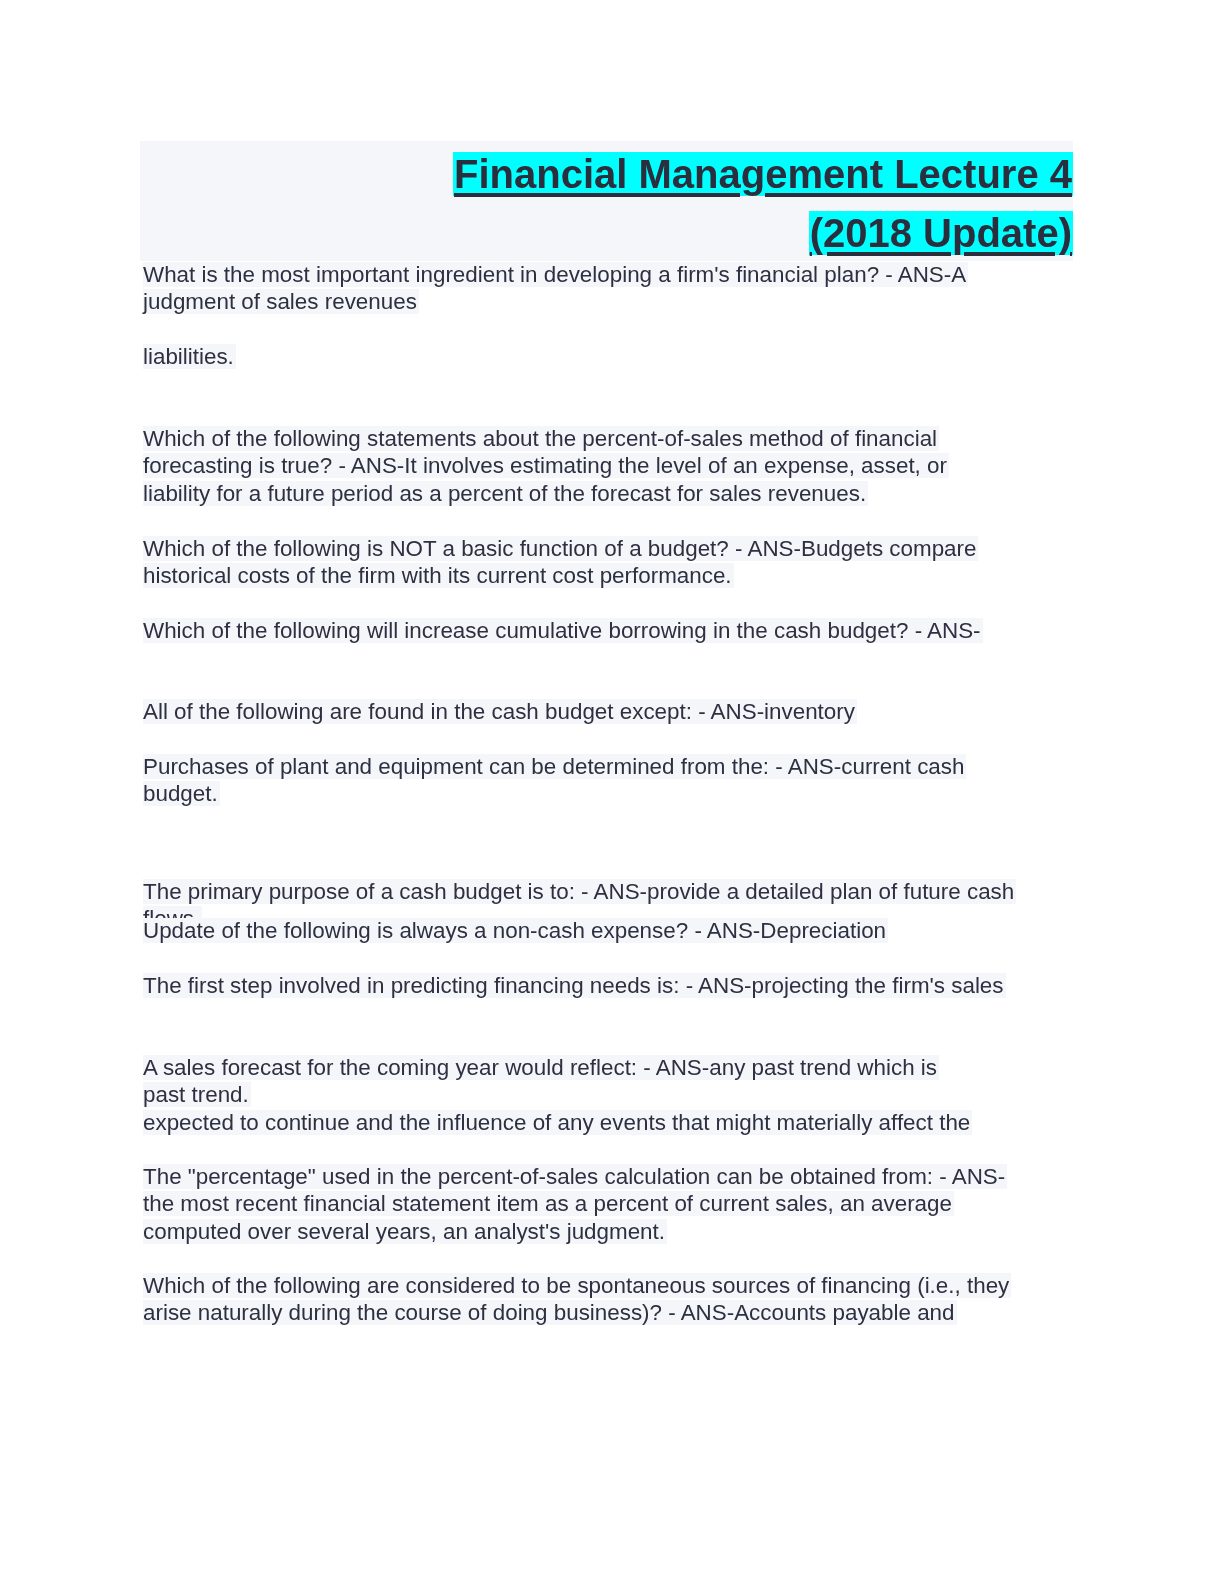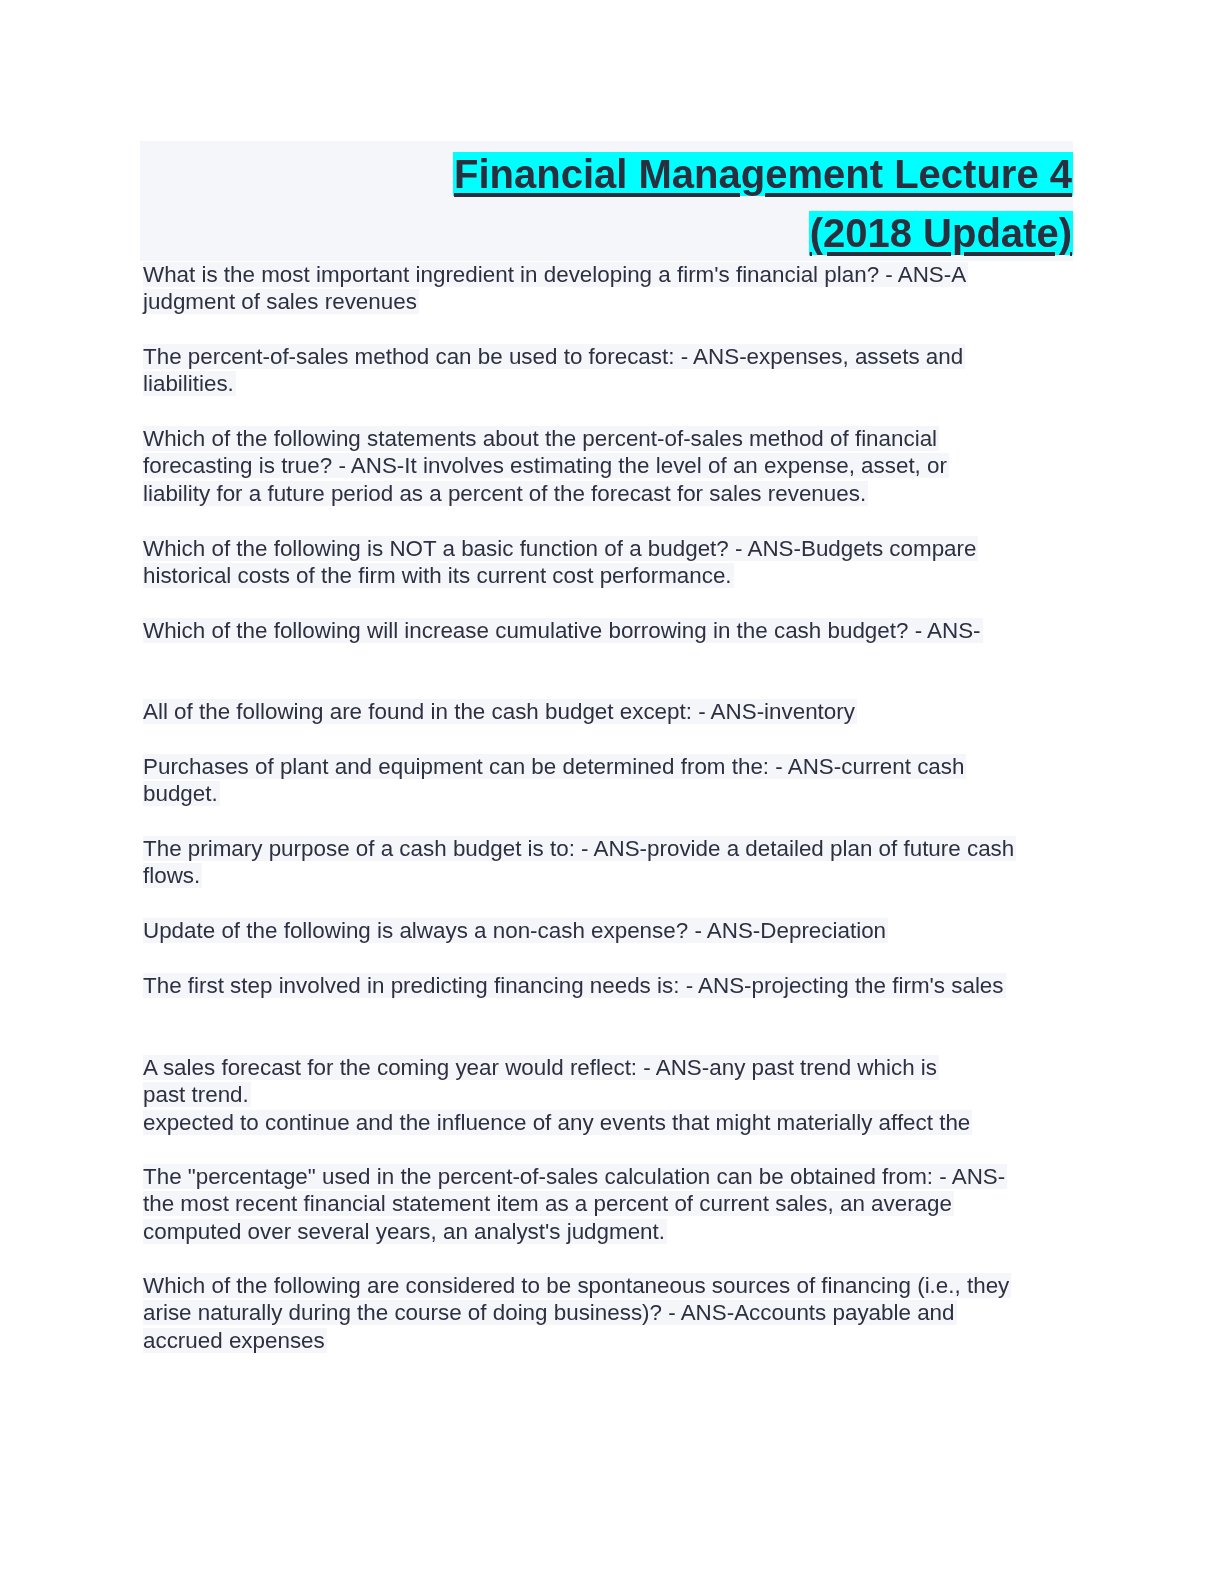--- a/index.html
+++ b/index.html
@@ -20,21 +20,20 @@
   <div class="title-line t1"><span>Financial Management Lecture 4</span></div>
   <div class="title-line t2"><span>(2018 Update)</span></div>
 </div>
 
 <div class="qa" style="top:261px">
   <span class="line"><span>What is the most important ingredient in developing a firm's financial plan? - ANS-A</span></span>
   <span class="line"><span>judgment of sales revenues</span></span>
 </div>
 
 <div class="qa" style="top:343px">
-  <span class="line"><span>The percent-of-sales method can be used to forecast: - ANS-expenses, assets and</span></span>
   <span class="line"><span>liabilities.</span></span>
 </div>
 
 <div class="qa" style="top:425px">
   <span class="line"><span>Which of the following statements about the percent-of-sales method of financial</span></span>
   <span class="line"><span>forecasting is true? - ANS-It involves estimating the level of an expense, asset, or</span></span>
   <span class="line"><span>liability for a future period as a percent of the forecast for sales revenues.</span></span>
 </div>
 
 <div class="qa" style="top:535px">
@@ -48,21 +47,21 @@
 
 <div class="qa" style="top:698px">
   <span class="line"><span>All of the following are found in the cash budget except: - ANS-inventory</span></span>
 </div>
 
 <div class="qa" style="top:753px">
   <span class="line"><span>Purchases of plant and equipment can be determined from the: - ANS-current cash</span></span>
   <span class="line"><span>budget.</span></span>
 </div>
 
-<div class="qa" style="top:835px">
+<div class="qa" style="top:878px">
   <span class="line"><span>The primary purpose of a cash budget is to: - ANS-provide a detailed plan of future cash</span></span>
   <span class="line"><span>flows.</span></span>
 </div>
 
 <div class="qa" style="top:917px">
   <span class="line"><span>Update of the following is always a non-cash expense? - ANS-Depreciation</span></span>
 </div>
 
 <div class="qa" style="top:972px">
   <span class="line"><span>The first step involved in predicting financing needs is: - ANS-projecting the firm's sales</span></span>
@@ -76,14 +75,13 @@
 
 <div class="qa" style="top:1163px">
   <span class="line"><span>The "percentage" used in the percent-of-sales calculation can be obtained from: - ANS-</span></span>
   <span class="line"><span>the most recent financial statement item as a percent of current sales, an average</span></span>
   <span class="line"><span>computed over several years, an analyst's judgment.</span></span>
 </div>
 
 <div class="qa" style="top:1272px">
   <span class="line"><span>Which of the following are considered to be spontaneous sources of financing (i.e., they</span></span>
   <span class="line"><span>arise naturally during the course of doing business)? - ANS-Accounts payable and</span></span>
-  <span class="line"><span>accrued expenses</span></span>
 </div>
 
 </body></html>

